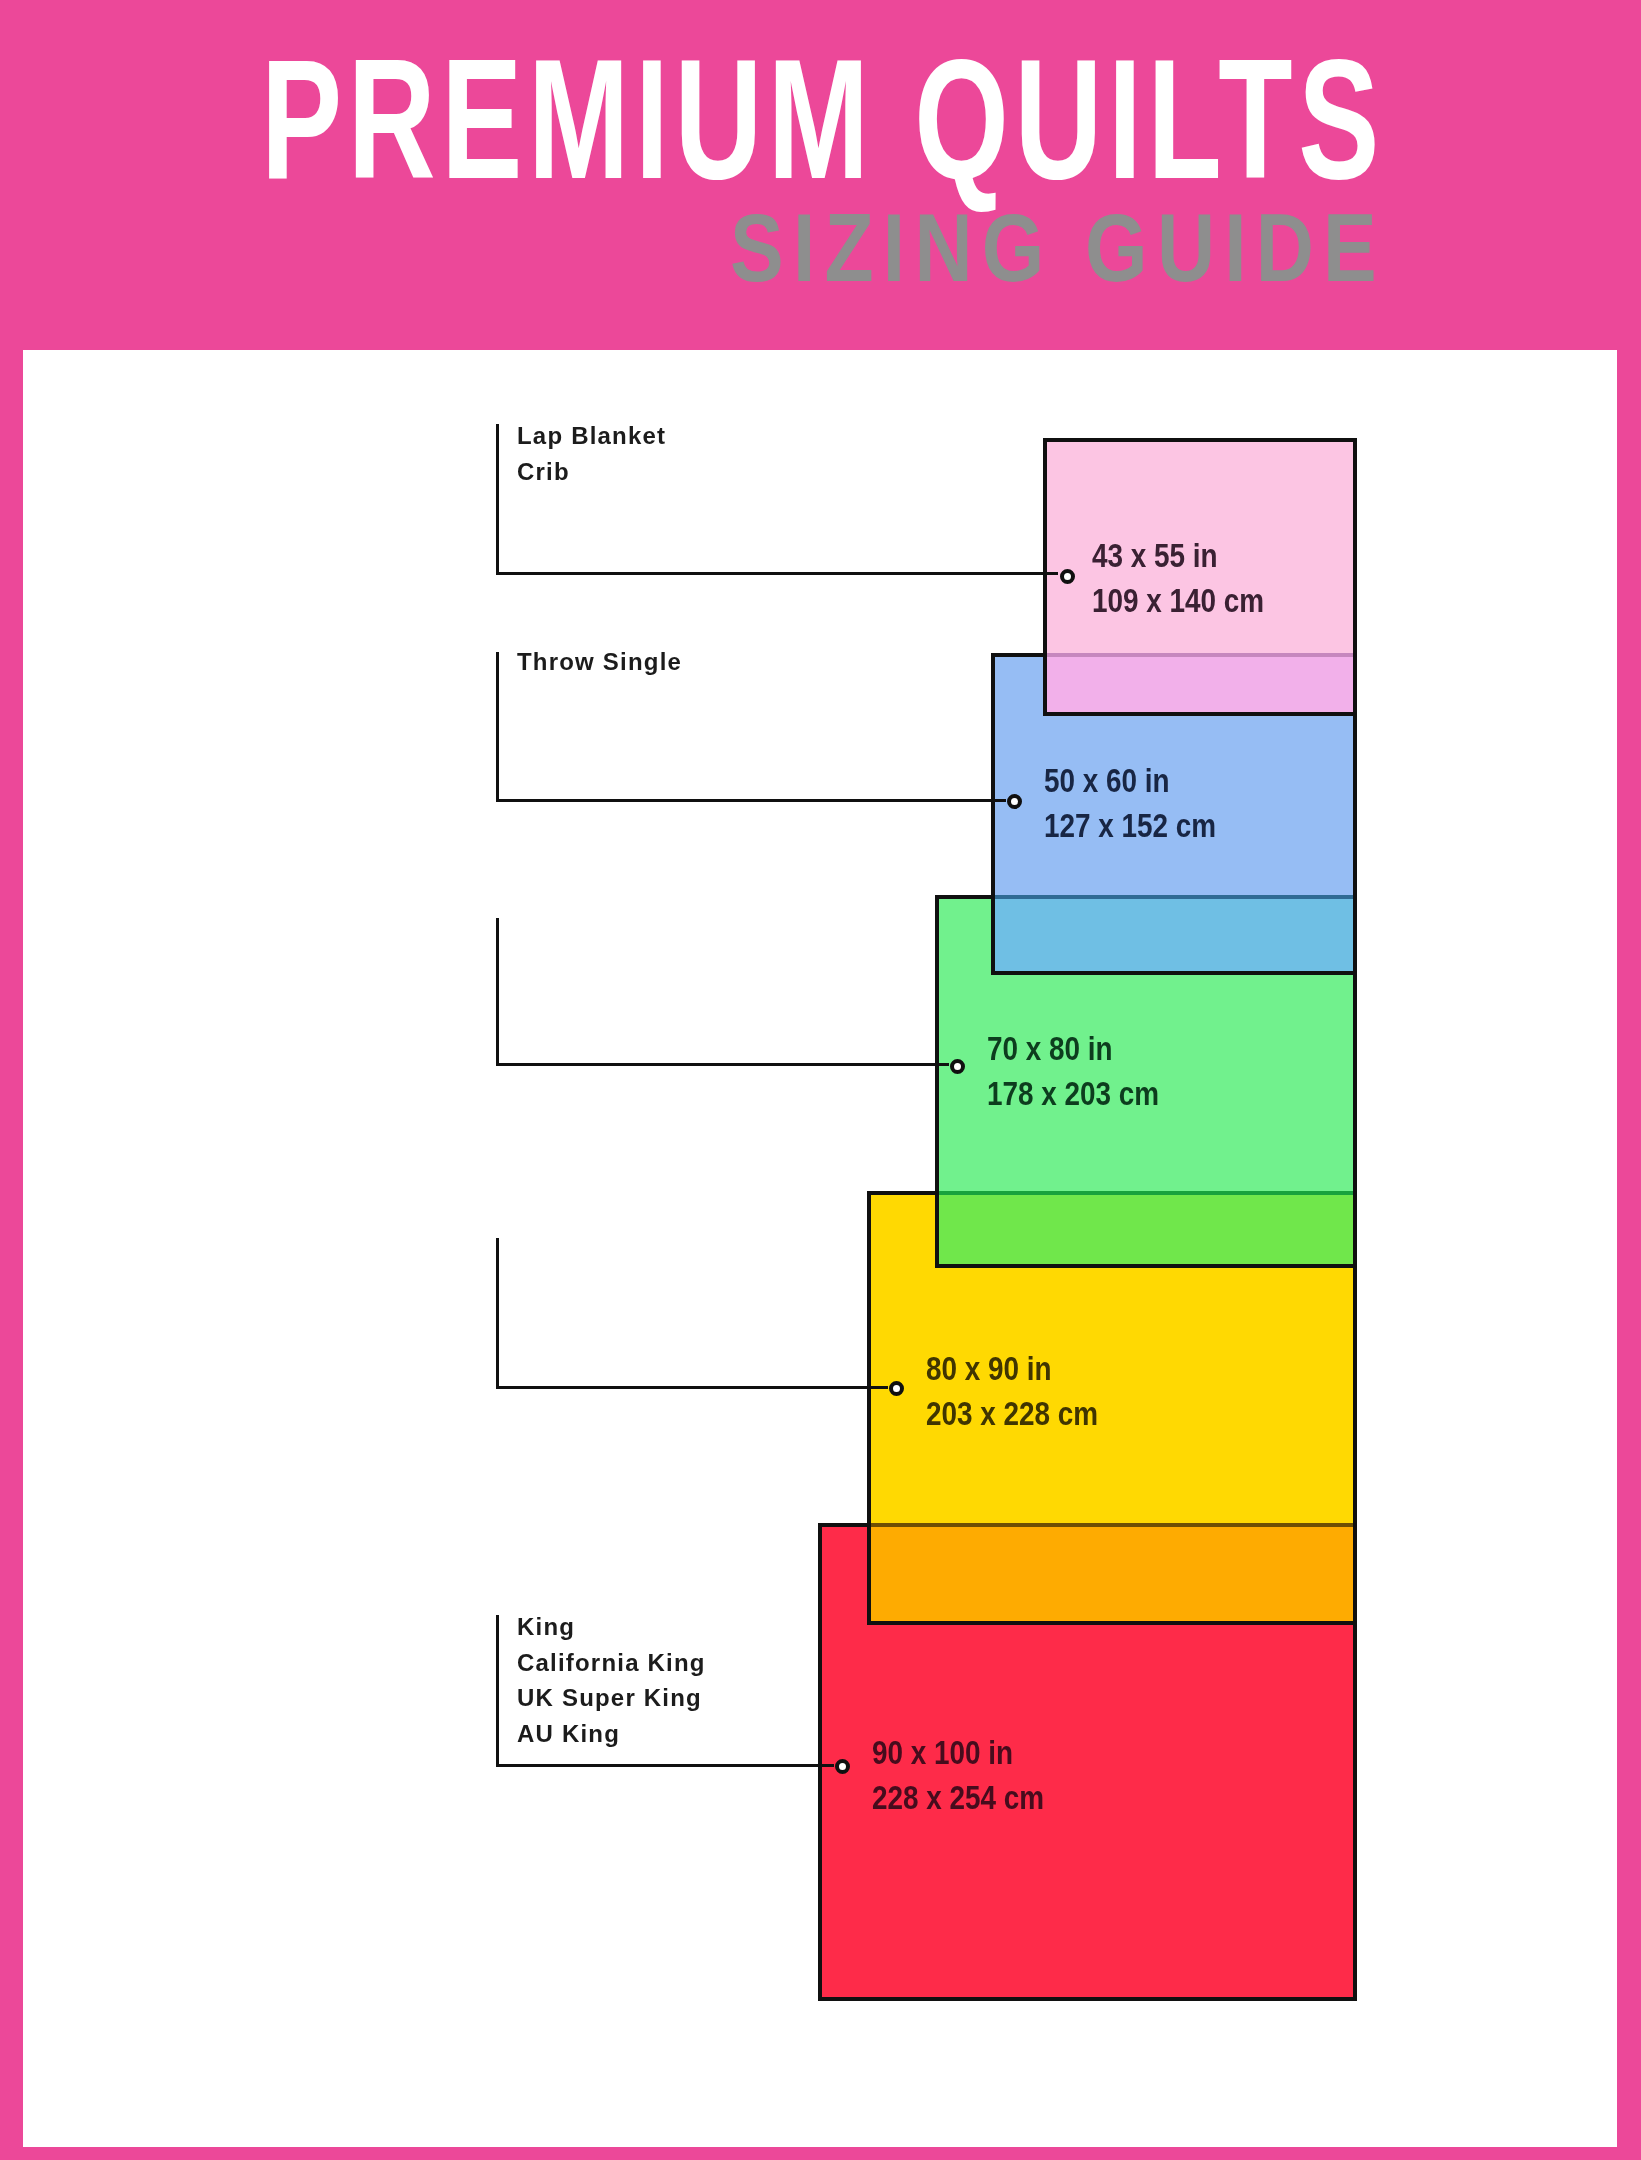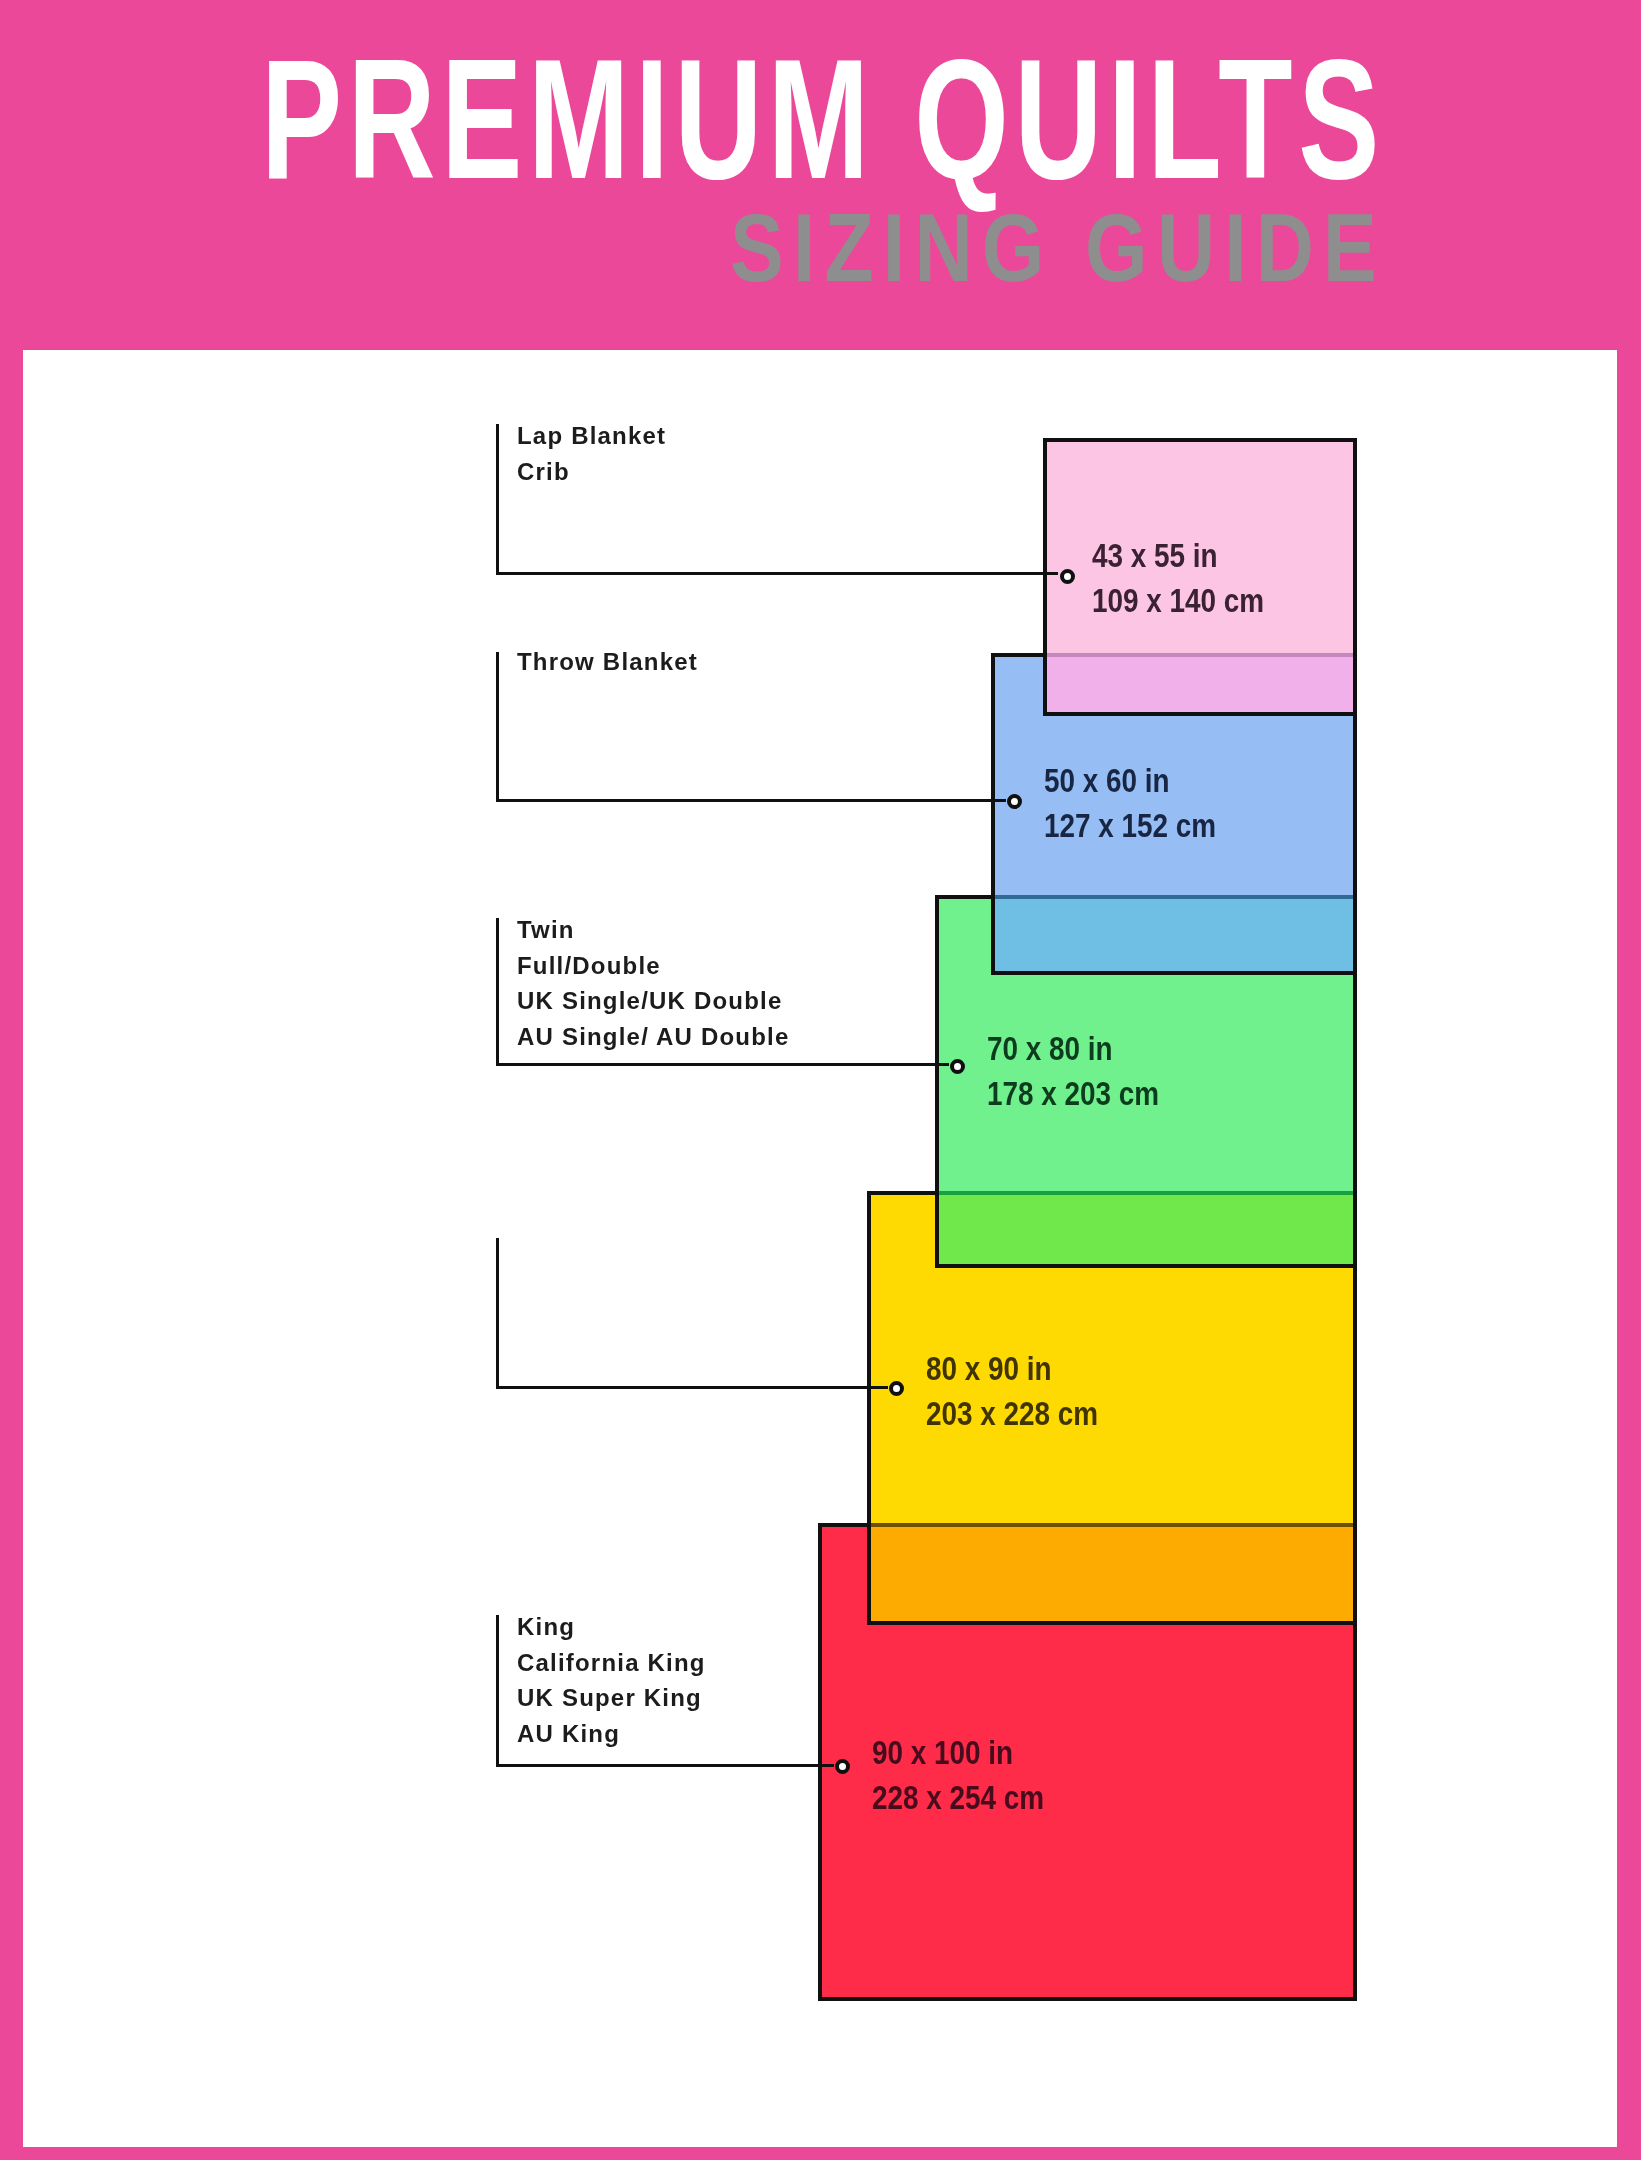--- a/index.html
+++ b/index.html
@@ -67,31 +67,30 @@
   <div class="lbl" style="top:418px;">Lap Blanket<br>Crib</div>
 
   <div class="vline" style="left:496px;top:424px;height:149px;"></div>
 
   <div class="hline" style="left:496px;top:572px;width:562px;"></div>
 
   <div class="dot" style="left:1060px;top:569px;"></div>
 
   <div class="sz" style="left:1092px;top:533px;color:#3a2133;">43 x 55 in<br>109 x 140 cm</div>
 
-  <div class="lbl" style="top:644px;">Throw Blanket</div>
+  <div class="lbl" style="top:644px;">Throw Single</div>
 
   <div class="vline" style="left:496px;top:652px;height:149px;"></div>
 
   <div class="hline" style="left:496px;top:799px;width:510px;"></div>
 
   <div class="dot" style="left:1007px;top:794px;"></div>
 
   <div class="sz" style="left:1044px;top:758px;color:#182644;">50 x 60 in<br>127 x 152 cm</div>
 
-  <div class="lbl" style="top:912px;">Twin<br>Full/Double<br>UK Single/UK Double<br>AU Single/ AU Double</div>
 
   <div class="vline" style="left:496px;top:918px;height:147px;"></div>
 
   <div class="hline" style="left:496px;top:1063px;width:453px;"></div>
 
   <div class="dot" style="left:950px;top:1059px;"></div>
 
   <div class="sz" style="left:987px;top:1026px;color:#0d3d1e;">70 x 80 in<br>178 x 203 cm</div>
 
 

